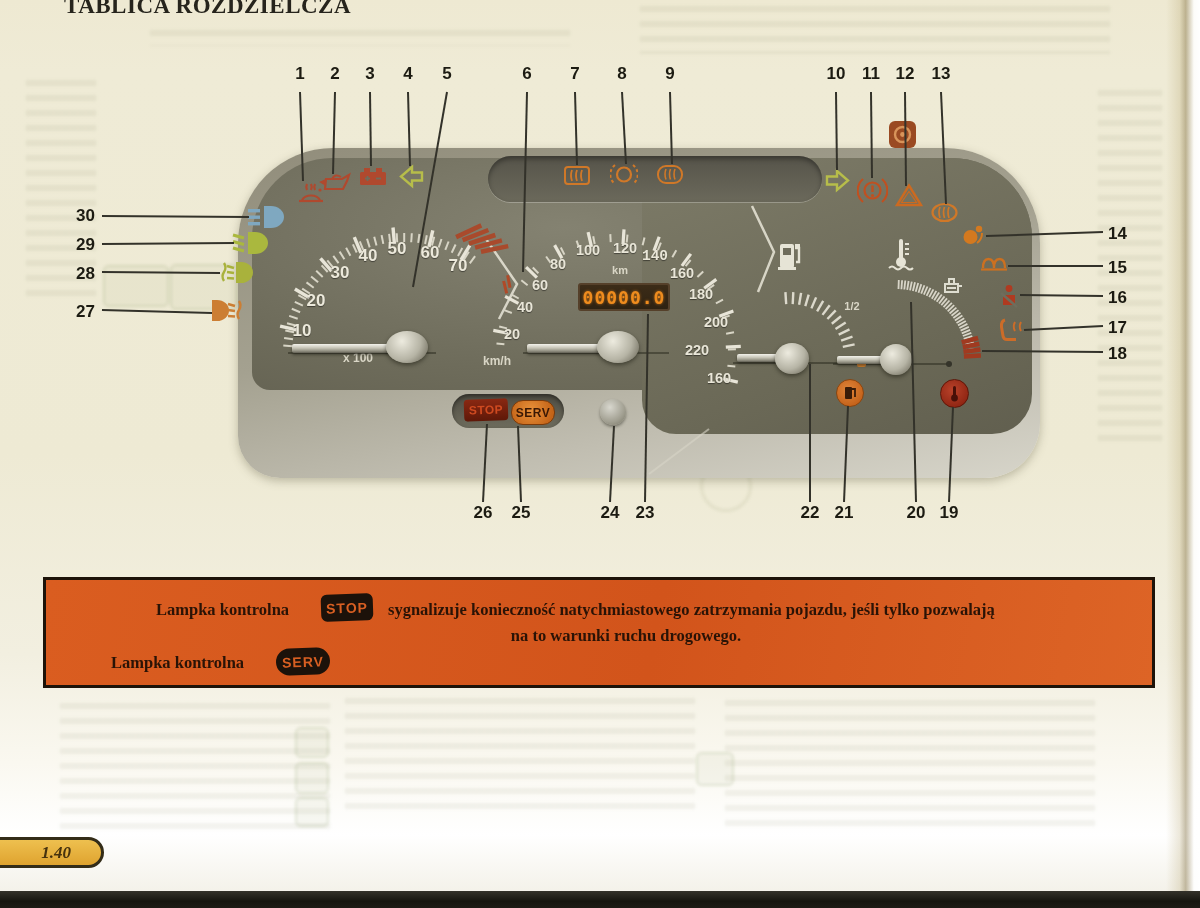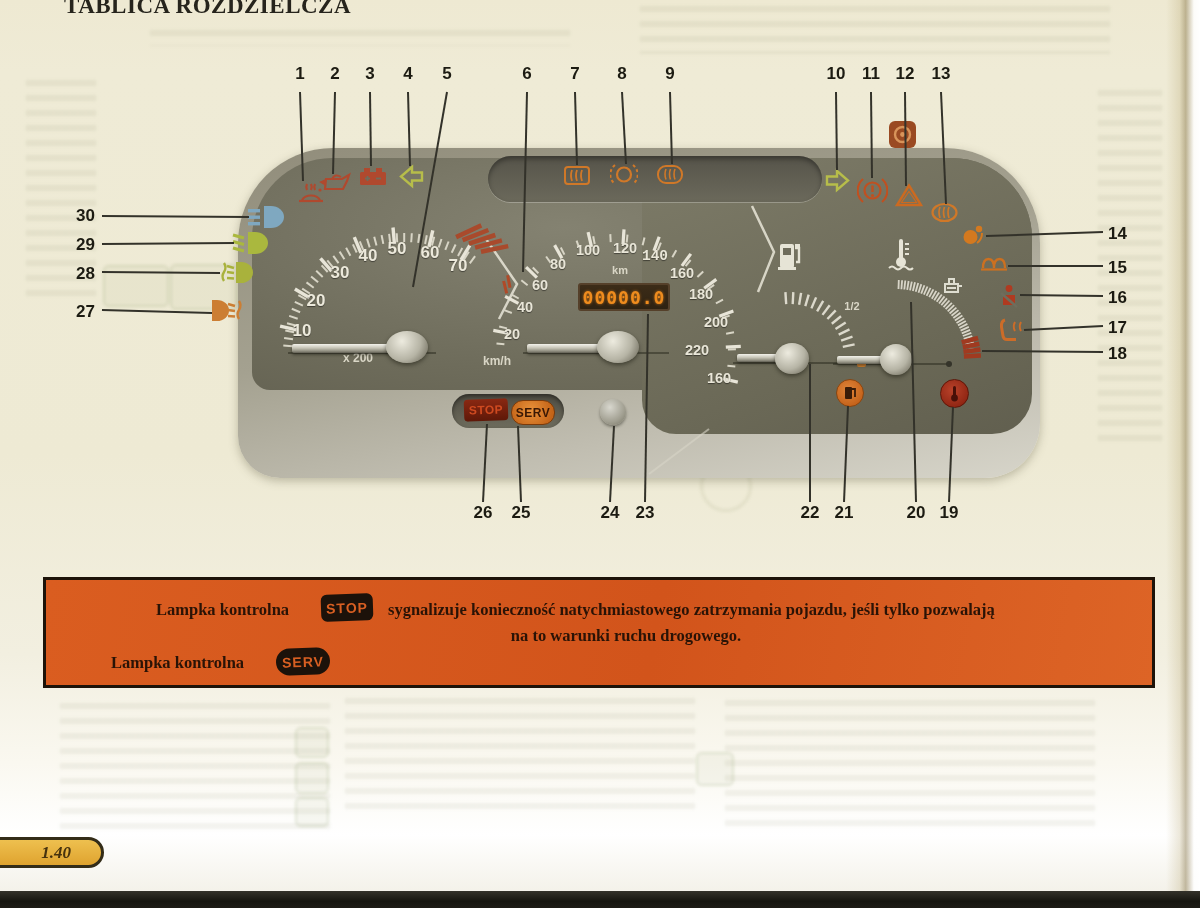--- a/index.html
+++ b/index.html
@@ -227,21 +227,21 @@
       <line x1="963.9" y1="356.4" x2="980.9" y2="355.6" stroke="#a03a20" stroke-width="4.5"></line>
     </svg>
 
   <span class="gl" style="left:302px;top:331px;">10</span>
   <span class="gl" style="left:316px;top:301px;">20</span>
   <span class="gl" style="left:340px;top:273px;">30</span>
   <span class="gl" style="left:368px;top:256px;">40</span>
   <span class="gl" style="left:397px;top:249px;">50</span>
   <span class="gl" style="left:430px;top:253px;">60</span>
   <span class="gl" style="left:458px;top:266px;">70</span>
-  <span class="sm" style="left:358px;top:358px;">x 200</span>
+  <span class="sm" style="left:358px;top:358px;">x 100</span>
 
   <span class="gs" style="left:512px;top:334px;">20</span>
   <span class="gs" style="left:525px;top:307px;">40</span>
   <span class="gs" style="left:540px;top:285px;">60</span>
   <span class="gs" style="left:558px;top:264px;">80</span>
   <span class="gs" style="left:588px;top:250px;">100</span>
   <span class="gs" style="left:625px;top:248px;">120</span>
   <span class="gs" style="left:655px;top:256px;font-family:Liberation Mono, monospace;">140</span>
   <span class="gs" style="left:682px;top:273px;">160</span>
   <span class="gs" style="left:701px;top:294px;">180</span>

